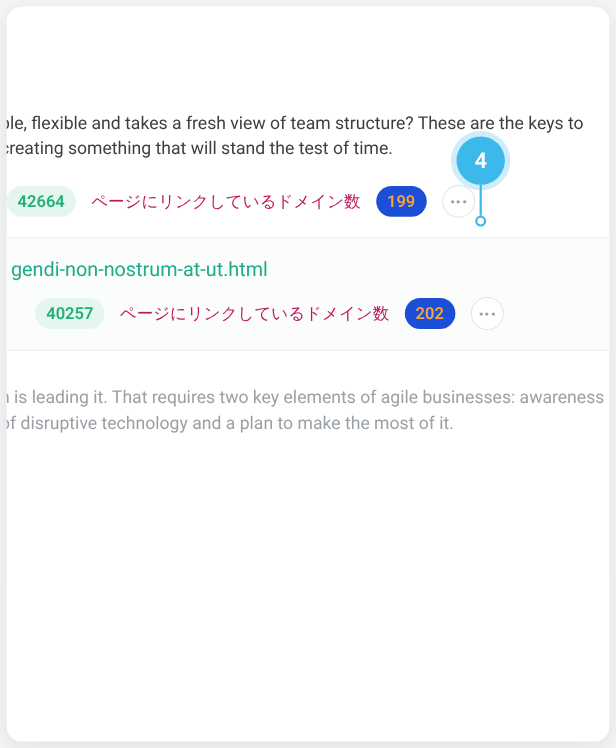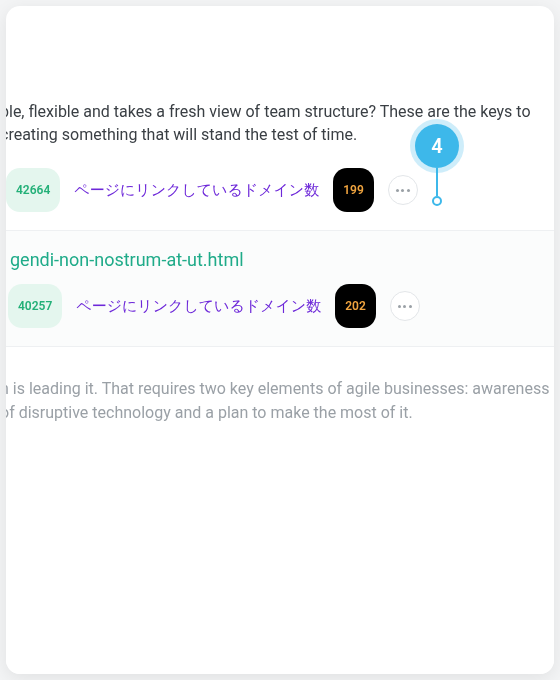--- a/index.html
+++ b/index.html
@@ -49,40 +49,40 @@
     margin-left: 4px;
     margin-bottom: 14px;
     overflow: hidden;
     white-space: nowrap;
   }
 
   .metrics {
     display: flex;
     align-items: center;
     gap: 14px;
-    padding-left: 2px;
+    padding-left: 26px;
   }
   .row1 .metrics { padding-left: 0; }
 
   .badge {
     display: inline-flex;
     align-items: center;
     justify-content: center;
-    height: 44px;
+    height: 28px;
     padding: 0 10px;
     border-radius: 14px;
-    font-size: 12px;
+    font-size: 15px;
     font-weight: 600;
   }
   .badge-green { background: #e4f6ee; color: #23b078; }
-  .badge-orange { background: #000000; color: #f0a43f; }
+  .badge-orange { background: #1d4ed8; color: #f0a43f; }
 
   .label {
     font-size: 15px;
-    color: #6d28d9;
+    color: #be185d;
     font-weight: 500;
   }
 
   .more-btn {
     width: 30px;
     height: 30px;
     border: 1px solid #e3e6e9;
     border-radius: 50%;
     display: inline-flex;
     align-items: center;

